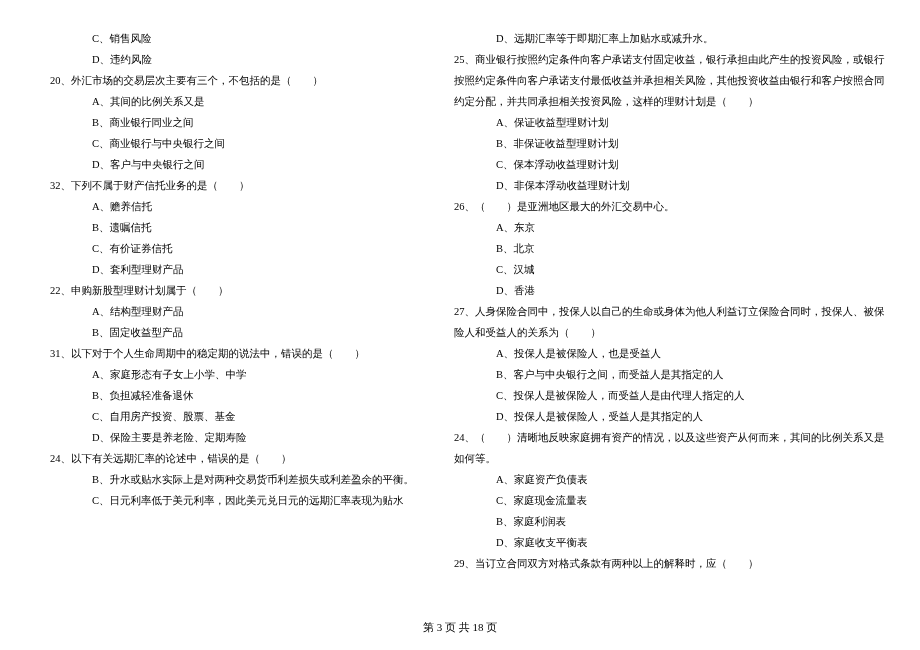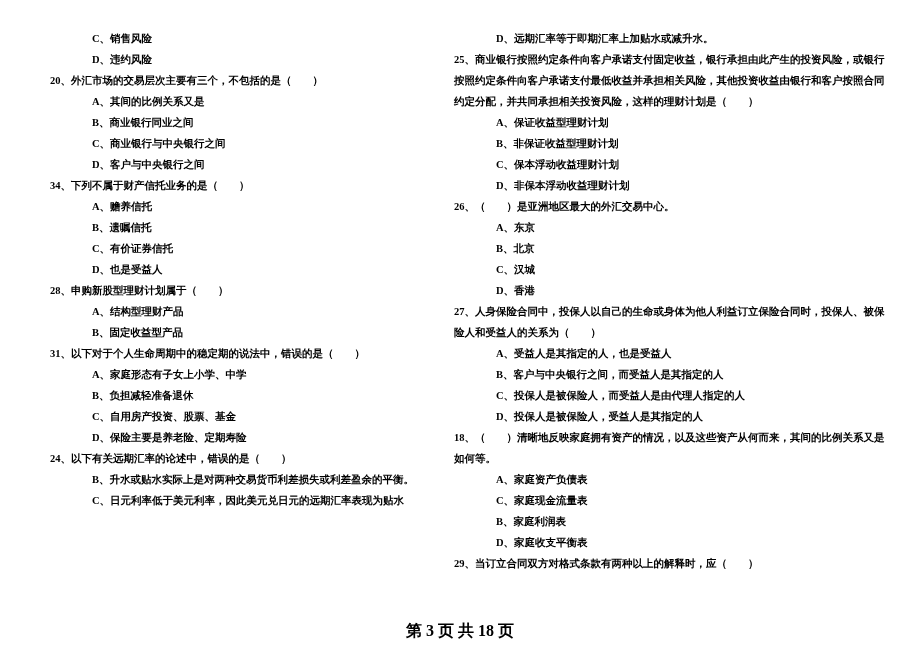--- a/index.html
+++ b/index.html
@@ -1,19 +1,18 @@
 <!DOCTYPE html>
 <html><head>
   <meta charset="utf-8">
   <style>
     * {
       margin: 0;
       padding: 0;
       box-sizing: border-box;
-      font-weight: bold;
     }
     body {
       width: 920px;
       height: 650px;
       background: #ffffff;
       font-family: "SimSun", "宋体", serif;
       font-size: 10.5px;
       color: #000;
       position: relative;
       overflow: hidden;
@@ -37,46 +36,46 @@
       padding-left: 42px;
     }
     .question {
       padding-left: 0px;
     }
     .continuation {
       padding-left: 0px;
     }
     .footer {
       position: absolute;
-      bottom: 8px;
+      bottom: 15px;
       left: 0;
       right: 0;
       text-align: center;
-      font-size: 16px;
+      font-size: 11px;
       margin-top: 37px;
     }
   </style>
 </head>
 <body>
 
 <div class="page">
   <div class="column" id="left-col">
       <div class="line indent-1">C、销售风险</div>
       <div class="line indent-1">D、违约风险</div>
       <div class="line question">20、外汇市场的交易层次主要有三个，不包括的是（　　）</div>
       <div class="line indent-1">A、其间的比例关系又是</div>
       <div class="line indent-1">B、商业银行同业之间</div>
       <div class="line indent-1">C、商业银行与中央银行之间</div>
       <div class="line indent-1">D、客户与中央银行之间</div>
-      <div class="line question">34、下列不属于财产信托业务的是（　　）</div>
+      <div class="line question">32、下列不属于财产信托业务的是（　　）</div>
       <div class="line indent-1">A、赡养信托</div>
       <div class="line indent-1">B、遗嘱信托</div>
       <div class="line indent-1">C、有价证券信托</div>
-      <div class="line indent-1">D、也是受益人</div>
-      <div class="line question">28、申购新股型理财计划属于（　　）</div>
+      <div class="line indent-1">D、套利型理财产品</div>
+      <div class="line question">22、申购新股型理财计划属于（　　）</div>
       <div class="line indent-1">A、结构型理财产品</div>
       <div class="line indent-1">B、固定收益型产品</div>
       <div class="line question">31、以下对于个人生命周期中的稳定期的说法中，错误的是（　　）</div>
       <div class="line indent-1">A、家庭形态有子女上小学、中学</div>
       <div class="line indent-1">B、负担减轻准备退休</div>
       <div class="line indent-1">C、自用房产投资、股票、基金</div>
       <div class="line indent-1">D、保险主要是养老险、定期寿险</div>
       <div class="line question">24、以下有关远期汇率的论述中，错误的是（　　）</div>
       <div class="line indent-1">B、升水或贴水实际上是对两种交易货币利差损失或利差盈余的平衡。</div>
       <div class="line indent-1">C、日元利率低于美元利率，因此美元兑日元的远期汇率表现为贴水</div>
@@ -90,25 +89,25 @@
       <div class="line indent-1">B、非保证收益型理财计划</div>
       <div class="line indent-1">C、保本浮动收益理财计划</div>
       <div class="line indent-1">D、非保本浮动收益理财计划</div>
       <div class="line question">26、（　　）是亚洲地区最大的外汇交易中心。</div>
       <div class="line indent-1">A、东京</div>
       <div class="line indent-1">B、北京</div>
       <div class="line indent-1">C、汉城</div>
       <div class="line indent-1">D、香港</div>
       <div class="line question">27、人身保险合同中，投保人以自己的生命或身体为他人利益订立保险合同时，投保人、被保</div>
       <div class="line continuation">险人和受益人的关系为（　　）</div>
-      <div class="line indent-1">A、受益人是其指定的人，也是受益人</div>
+      <div class="line indent-1">A、投保人是被保险人，也是受益人</div>
       <div class="line indent-1">B、客户与中央银行之间，而受益人是其指定的人</div>
       <div class="line indent-1">C、投保人是被保险人，而受益人是由代理人指定的人</div>
       <div class="line indent-1">D、投保人是被保险人，受益人是其指定的人</div>
-      <div class="line question">18、（　　）清晰地反映家庭拥有资产的情况，以及这些资产从何而来，其间的比例关系又是</div>
+      <div class="line question">24、（　　）清晰地反映家庭拥有资产的情况，以及这些资产从何而来，其间的比例关系又是</div>
       <div class="line continuation">如何等。</div>
       <div class="line indent-1">A、家庭资产负债表</div>
       <div class="line indent-1">C、家庭现金流量表</div>
       <div class="line indent-1">B、家庭利润表</div>
       <div class="line indent-1">D、家庭收支平衡表</div>
       <div class="line question">29、当订立合同双方对格式条款有两种以上的解释时，应（　　）</div>
     </div>
 </div>
 <div class="footer">第 3 页 共 18 页</div>
 

